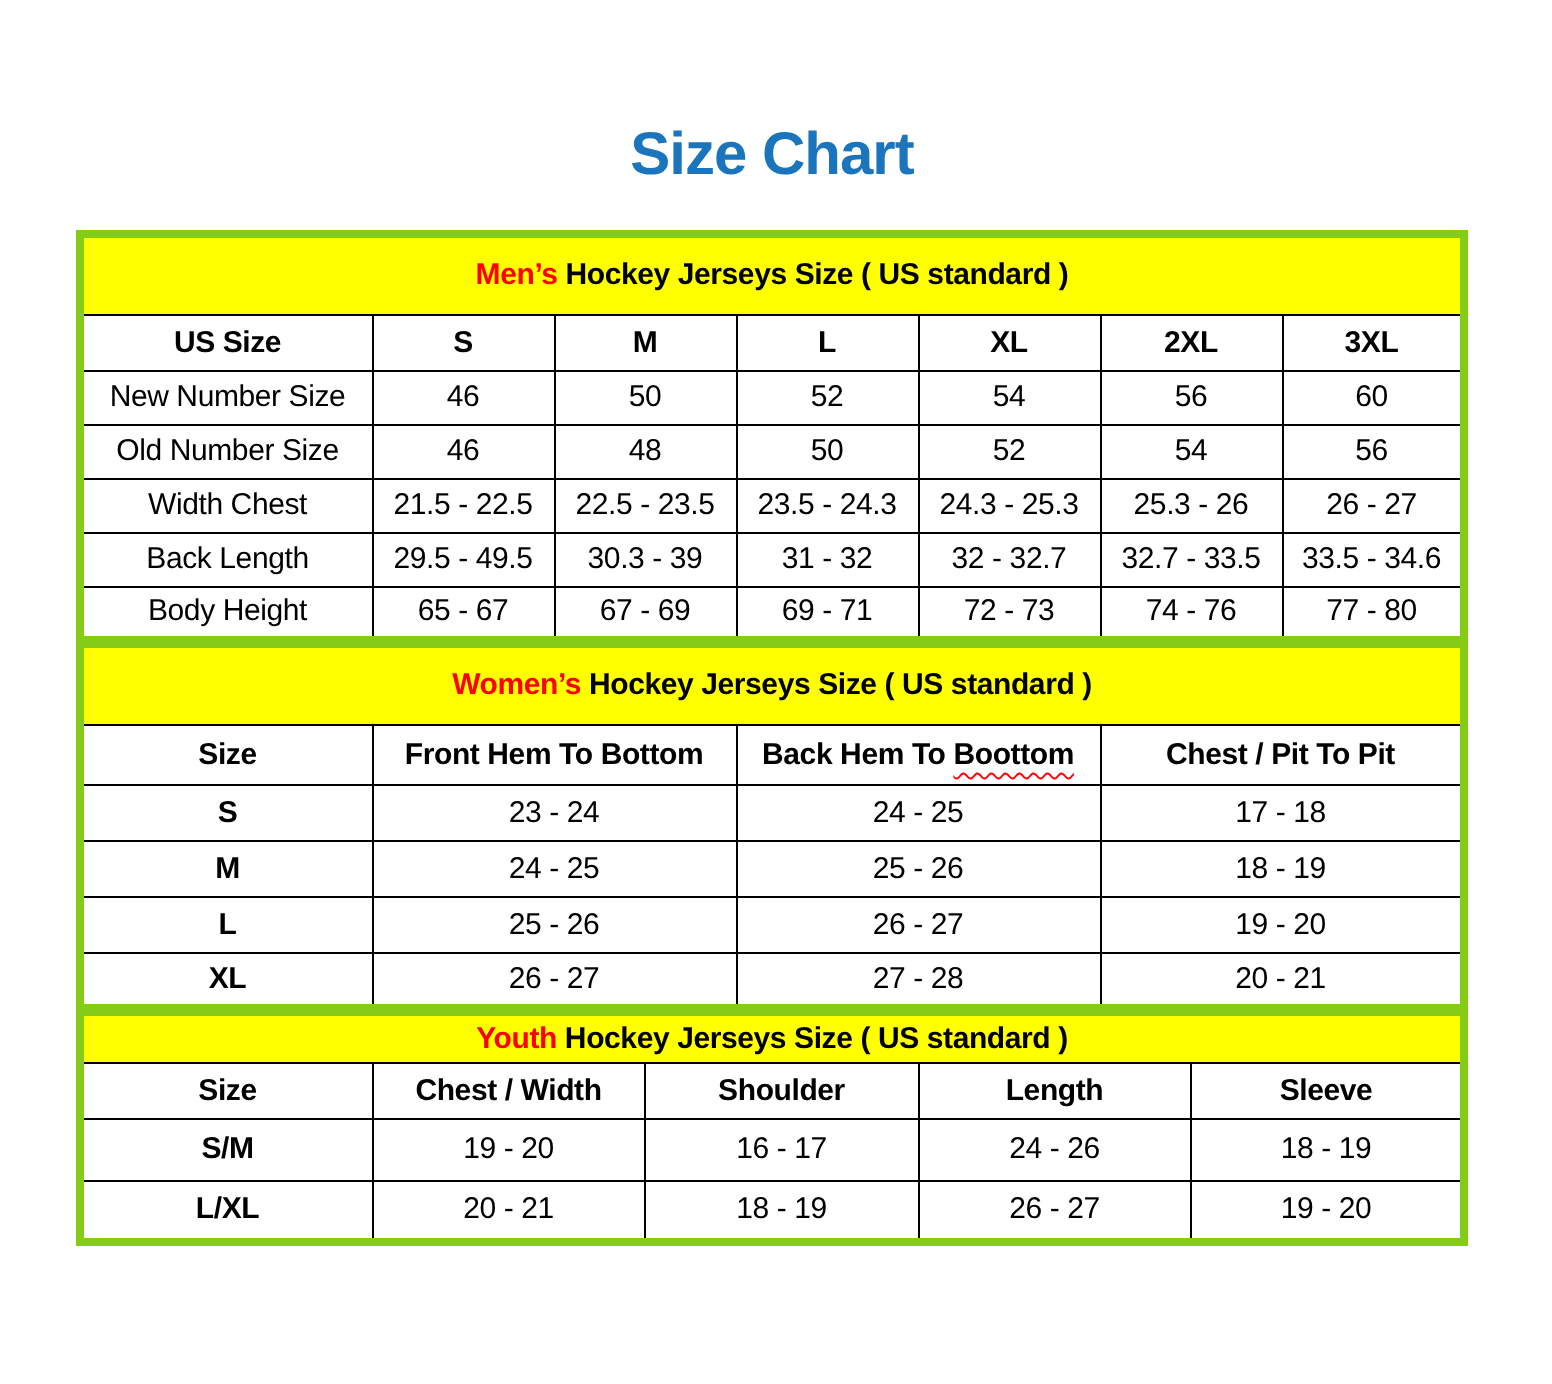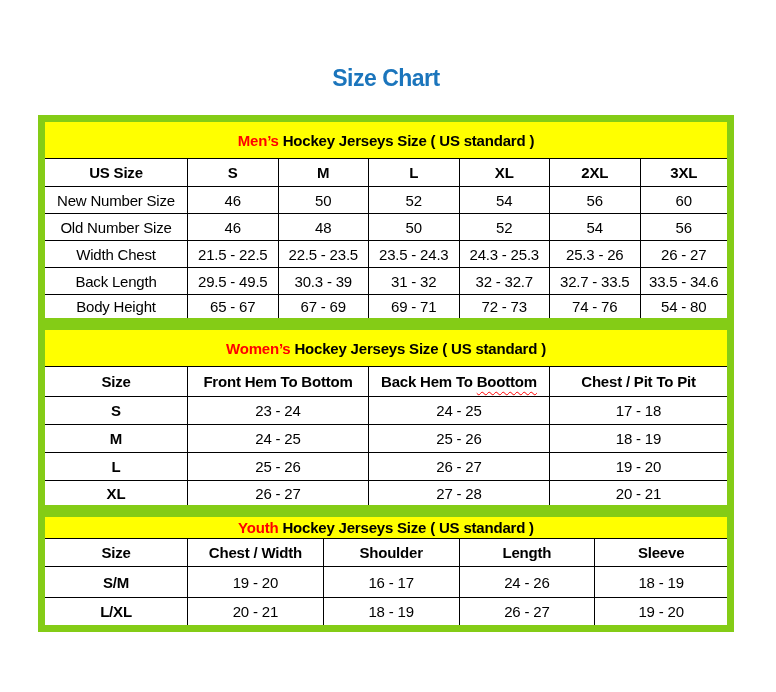--- a/index.html
+++ b/index.html
@@ -11,31 +11,31 @@
   }
   .content {
     width: 696px;
     margin-left: 38px;
   }
   .page-title {
     margin: 0;
     padding-top: 60px;
     padding-bottom: 19px;
     text-align: center;
-    font-size: 23px;
+    font-size: 30px;
     line-height: 36px;
     font-weight: bold;
     letter-spacing: -0.5px;
     color: var(--title-blue, #1B75BC);
   }
   table.section {
     border-collapse: collapse;
     width: 100%;
     table-layout: fixed;
-    border: 7px solid #84cc16;
+    border: 4px solid #84cc16;
   }
   table.section + table.section { margin-top: -2px; }
   col.label-col { width: 146px; }
   .section td, .section th {
     border: 1px solid #000;
     text-align: center;
     vertical-align: middle;
     padding: 0 2px;
     font-size: 15px;
     letter-spacing: -0.2px;
@@ -132,21 +132,21 @@
             <td>32.7 - 33.5</td>
             <td>33.5 - 34.6</td>
           </tr>
           <tr class="data-row">
             <td class="row-label">Body Height</td>
             <td>65 - 67</td>
             <td>67 - 69</td>
             <td>69 - 71</td>
             <td>72 - 73</td>
             <td>74 - 76</td>
-            <td>54 - 80</td>
+            <td>77 - 80</td>
           </tr>
         </tbody>
       </table>
       <table class="section sec-womens">
         <colgroup>
           <col class="label-col">
           <col>
           <col>
           <col>
         </colgroup>

